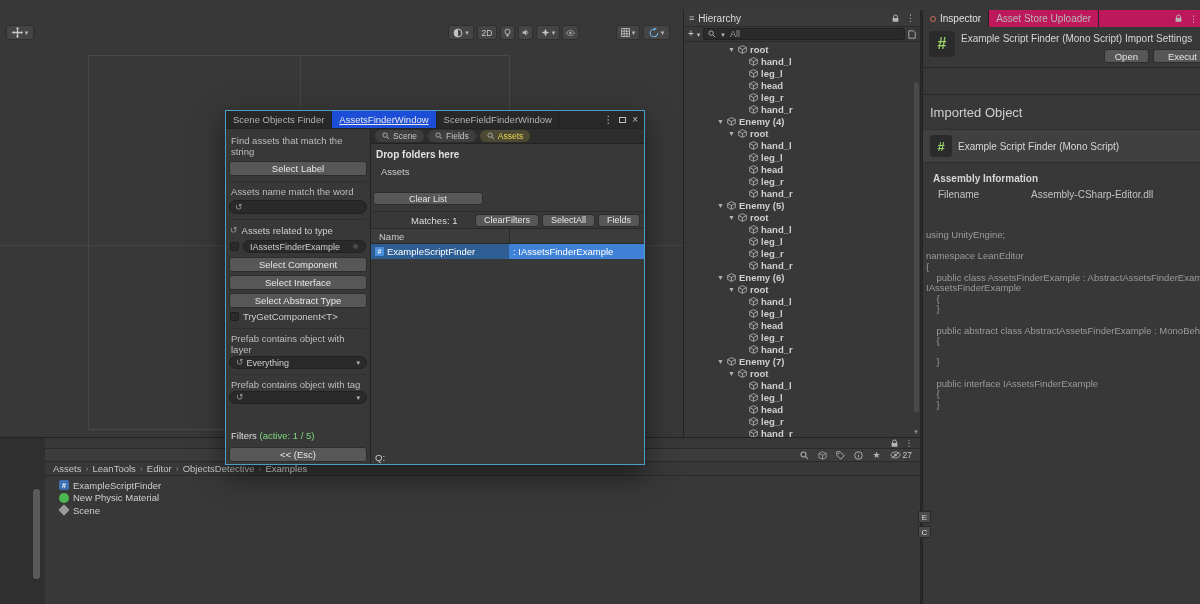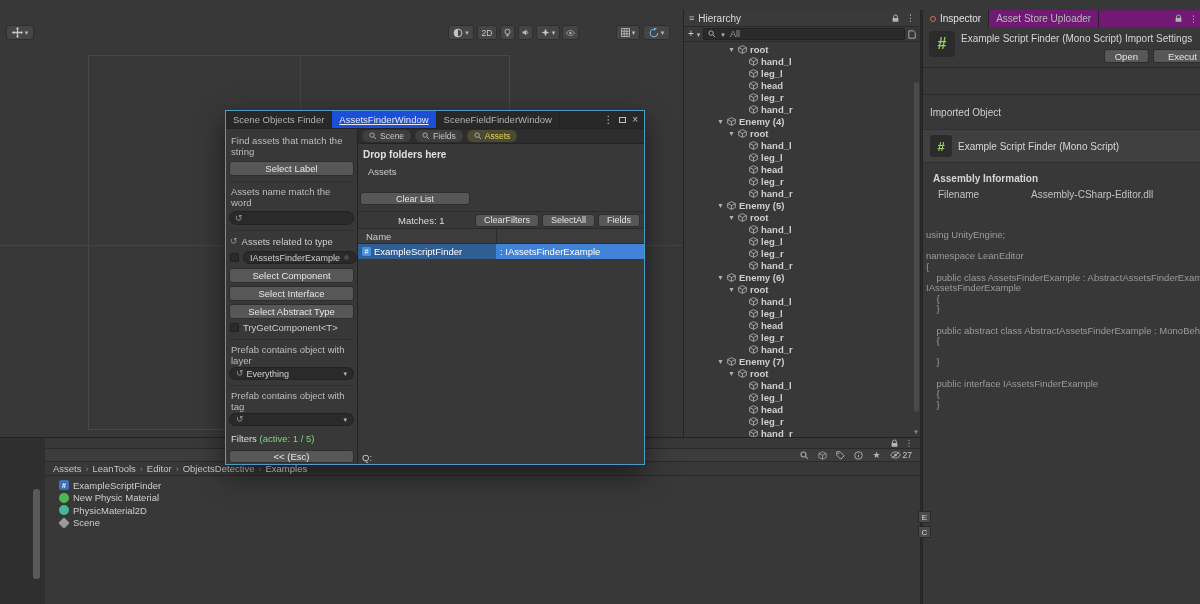--- a/index.html
+++ b/index.html
@@ -37,36 +37,36 @@
   .hd1{padding-left:33px;}.hd2{padding-left:44px;}.hd3{padding-left:55px;}
   .tri{width:10px;font-size:7px;color:#b0b0b0;flex:none;}
   .tri-hide .tri{visibility:hidden;}
   .hcube{flex:none;margin-right:3px;}
   .h-thumb{position:absolute;right:1px;top:40px;width:5px;height:330px;background:#4a4a4a;border-radius:2px;}
   .h-arrow{position:absolute;right:1px;bottom:2px;font-size:6px;color:#8f8f8f;}
 
   
   .vdiv{left:920px;top:10px;width:3px;height:594px;background:#2d2d2d;border-left:1px solid #232323;border-right:1px solid #232323;}
   .insp{left:923px;top:10px;width:277px;height:594px;background:#383838;display:flex;flex-direction:column;overflow:hidden;}
-  .insp-tabs{height:17px;background:#701a75;display:flex;align-items:stretch;flex:none;}
+  .insp-tabs{height:17px;background:#be185d;display:flex;align-items:stretch;flex:none;}
   .i-tab{display:flex;align-items:center;gap:4px;padding:0 7px;font-size:10px;color:#b8b8b8;border-right:1px solid #242424;}
   .i-tab-on{background:#383838;color:#e2e2e2;}
   .insp-dot{width:6px;height:6px;border-radius:50%;border:1.5px solid #cf6e5e;}
   .insp-head{padding:4px 6px;border-bottom:1px solid #2a2a2a;flex:none;}
   .insp-head-row{display:flex;gap:6px;}
   .script-icon{width:26px;height:26px;background:#2b2b2b;border-radius:3px;flex:none;display:flex;align-items:center;justify-content:center;
                font-size:16px;font-weight:bold;color:#9ad06a;}
   .script-icon.small{width:22px;height:22px;font-size:13px;}
   .ih-right{flex:1;min-width:0;}
   .insp-title{font-size:10px;color:#d6d6d6;line-height:12px;padding-top:2px;white-space:nowrap;overflow:hidden;}
   .insp-btn-row{display:flex;justify-content:flex-end;gap:4px;margin-top:4px;}
   .i-btn{height:14px;background:#575757;border:1px solid #2d2d2d;border-radius:3px;font-size:9.5px;color:#e4e4e4;
          display:flex;align-items:center;justify-content:center;padding:0 10px;flex:none;}
   .i-btn-exec{margin-right:-18px;padding:0 14px;}
-  .imported-bar{margin-top:26px;height:36px;border-top:1px solid #2a2a2a;border-bottom:1px solid #303030;display:flex;align-items:center;padding:16px 7px;font-size:10px;color:#cfcfcf;flex:none;}
+  .imported-bar{margin-top:26px;height:36px;border-top:1px solid #2a2a2a;border-bottom:1px solid #303030;display:flex;align-items:center;padding:16px 7px;font-size:13px;color:#cfcfcf;flex:none;}
   .script-block{background:#404040;padding:5px 7px;display:flex;align-items:center;gap:6px;border-bottom:1px solid #2f2f2f;flex:none;}
   .script-block-title{font-size:10px;color:#d6d6d6;white-space:nowrap;overflow:hidden;}
   .assembly{padding:10px 0 0 10px;flex:none;}
   .assembly-title{font-size:10px;font-weight:bold;color:#d6d6d6;}
   .assembly-row{display:flex;font-size:10px;color:#c2c2c2;margin-top:5px;}
   .assembly-row .k{width:98px;padding-left:5px;}
   .code{margin-top:9px;padding-left:3px;font-size:9.5px;line-height:10.6px;color:#9b9b9b;white-space:pre;overflow:hidden;flex:none;}
   .code-line{height:10.6px;}
 
   
@@ -98,21 +98,21 @@
   .finder{left:225px;top:110px;width:420px;height:355px;background:#383838;border:1px solid #4a9ec9;z-index:40;
           display:flex;flex-direction:column;box-shadow:0 10px 26px rgba(0,0,0,.5);}
   .f-tabs{height:18px;background:#282828;display:flex;align-items:stretch;border-bottom:1px solid #232323;flex:none;}
   .f-tabs-list{display:flex;align-items:stretch;}
   .f-tab{padding:0 7px;font-size:9.5px;display:flex;align-items:center;color:#b3b3b3;border-right:1px solid #232323;white-space:nowrap;}
   .tab-on{background:#1d4ed8;color:#e8e8e8;text-decoration:underline;}
   .f-tabs-right{margin-left:auto;display:flex;align-items:center;gap:6px;padding:0 6px;color:#c0c0c0;}
   .ticon{font-size:10px;line-height:1;}
   .maxbox{width:7px;height:6px;border:1px solid #c0c0c0;}
   .f-body{flex:1;display:flex;min-height:0;}
-  .f-left{width:132px;border-right:1px solid #232323;display:flex;flex-direction:column;padding:2px 3px;min-height:0;}
+  .f-left{width:145px;border-right:1px solid #232323;display:flex;flex-direction:column;padding:2px 3px;min-height:0;}
   .lgroup{border-bottom:1px solid #2f2f2f;padding:2px 0 5px;}
   .lgroup.noborder{border-bottom:none;}
   .llabel{font-size:9.5px;color:#bdbdbd;padding:2px 2px 1px;}
   .lbtn{width:100%;height:15px;background:#575757;border:1px solid #2d2d2d;border-radius:3px;color:#e6e6e6;font-size:9.5px;
         display:flex;align-items:center;justify-content:center;margin-top:3px;white-space:nowrap;}
   .lfield{height:14px;background:#2a2a2a;border:1px solid #222;border-radius:8px;display:flex;align-items:center;gap:3px;padding:0 5px;font-size:9px;color:#cfcfcf;margin-top:2px;}
   .lrow{display:flex;align-items:center;gap:4px;padding:3px 1px 1px;font-size:9.5px;color:#cfcfcf;}
   .lcheck{width:9px;height:9px;background:#2b2b2b;border:1px solid #1f1f1f;border-radius:2px;flex:none;}
   .ric{font-size:9px;color:#9a9a9a;line-height:1;}
   .lpill{height:13px;background:#2a2a2a;border:1px solid #222;border-radius:8px;display:flex;align-items:center;gap:3px;padding:0 6px;font-size:9px;color:#cfcfcf;}
@@ -628,24 +628,20 @@
         <div class="pitem">
           <span class="picon ic-cs"></span>
           <span>ExampleScriptFinder</span>
         </div>
 
         <div class="pitem">
           <span class="picon ic-mat"></span>
           <span>New Physic Material</span>
         </div>
 
-        <div class="pitem">
-          <span class="picon ic-mat2d"></span>
-          <span>PhysicMaterial2D</span>
-        </div>
 
         <div class="pitem">
           <span class="picon ic-scene"></span>
           <span>Scene</span>
         </div>
 
     </div>
   </div>
 
   <div class="badge" style="left:918px;top:511px;">E</div>

